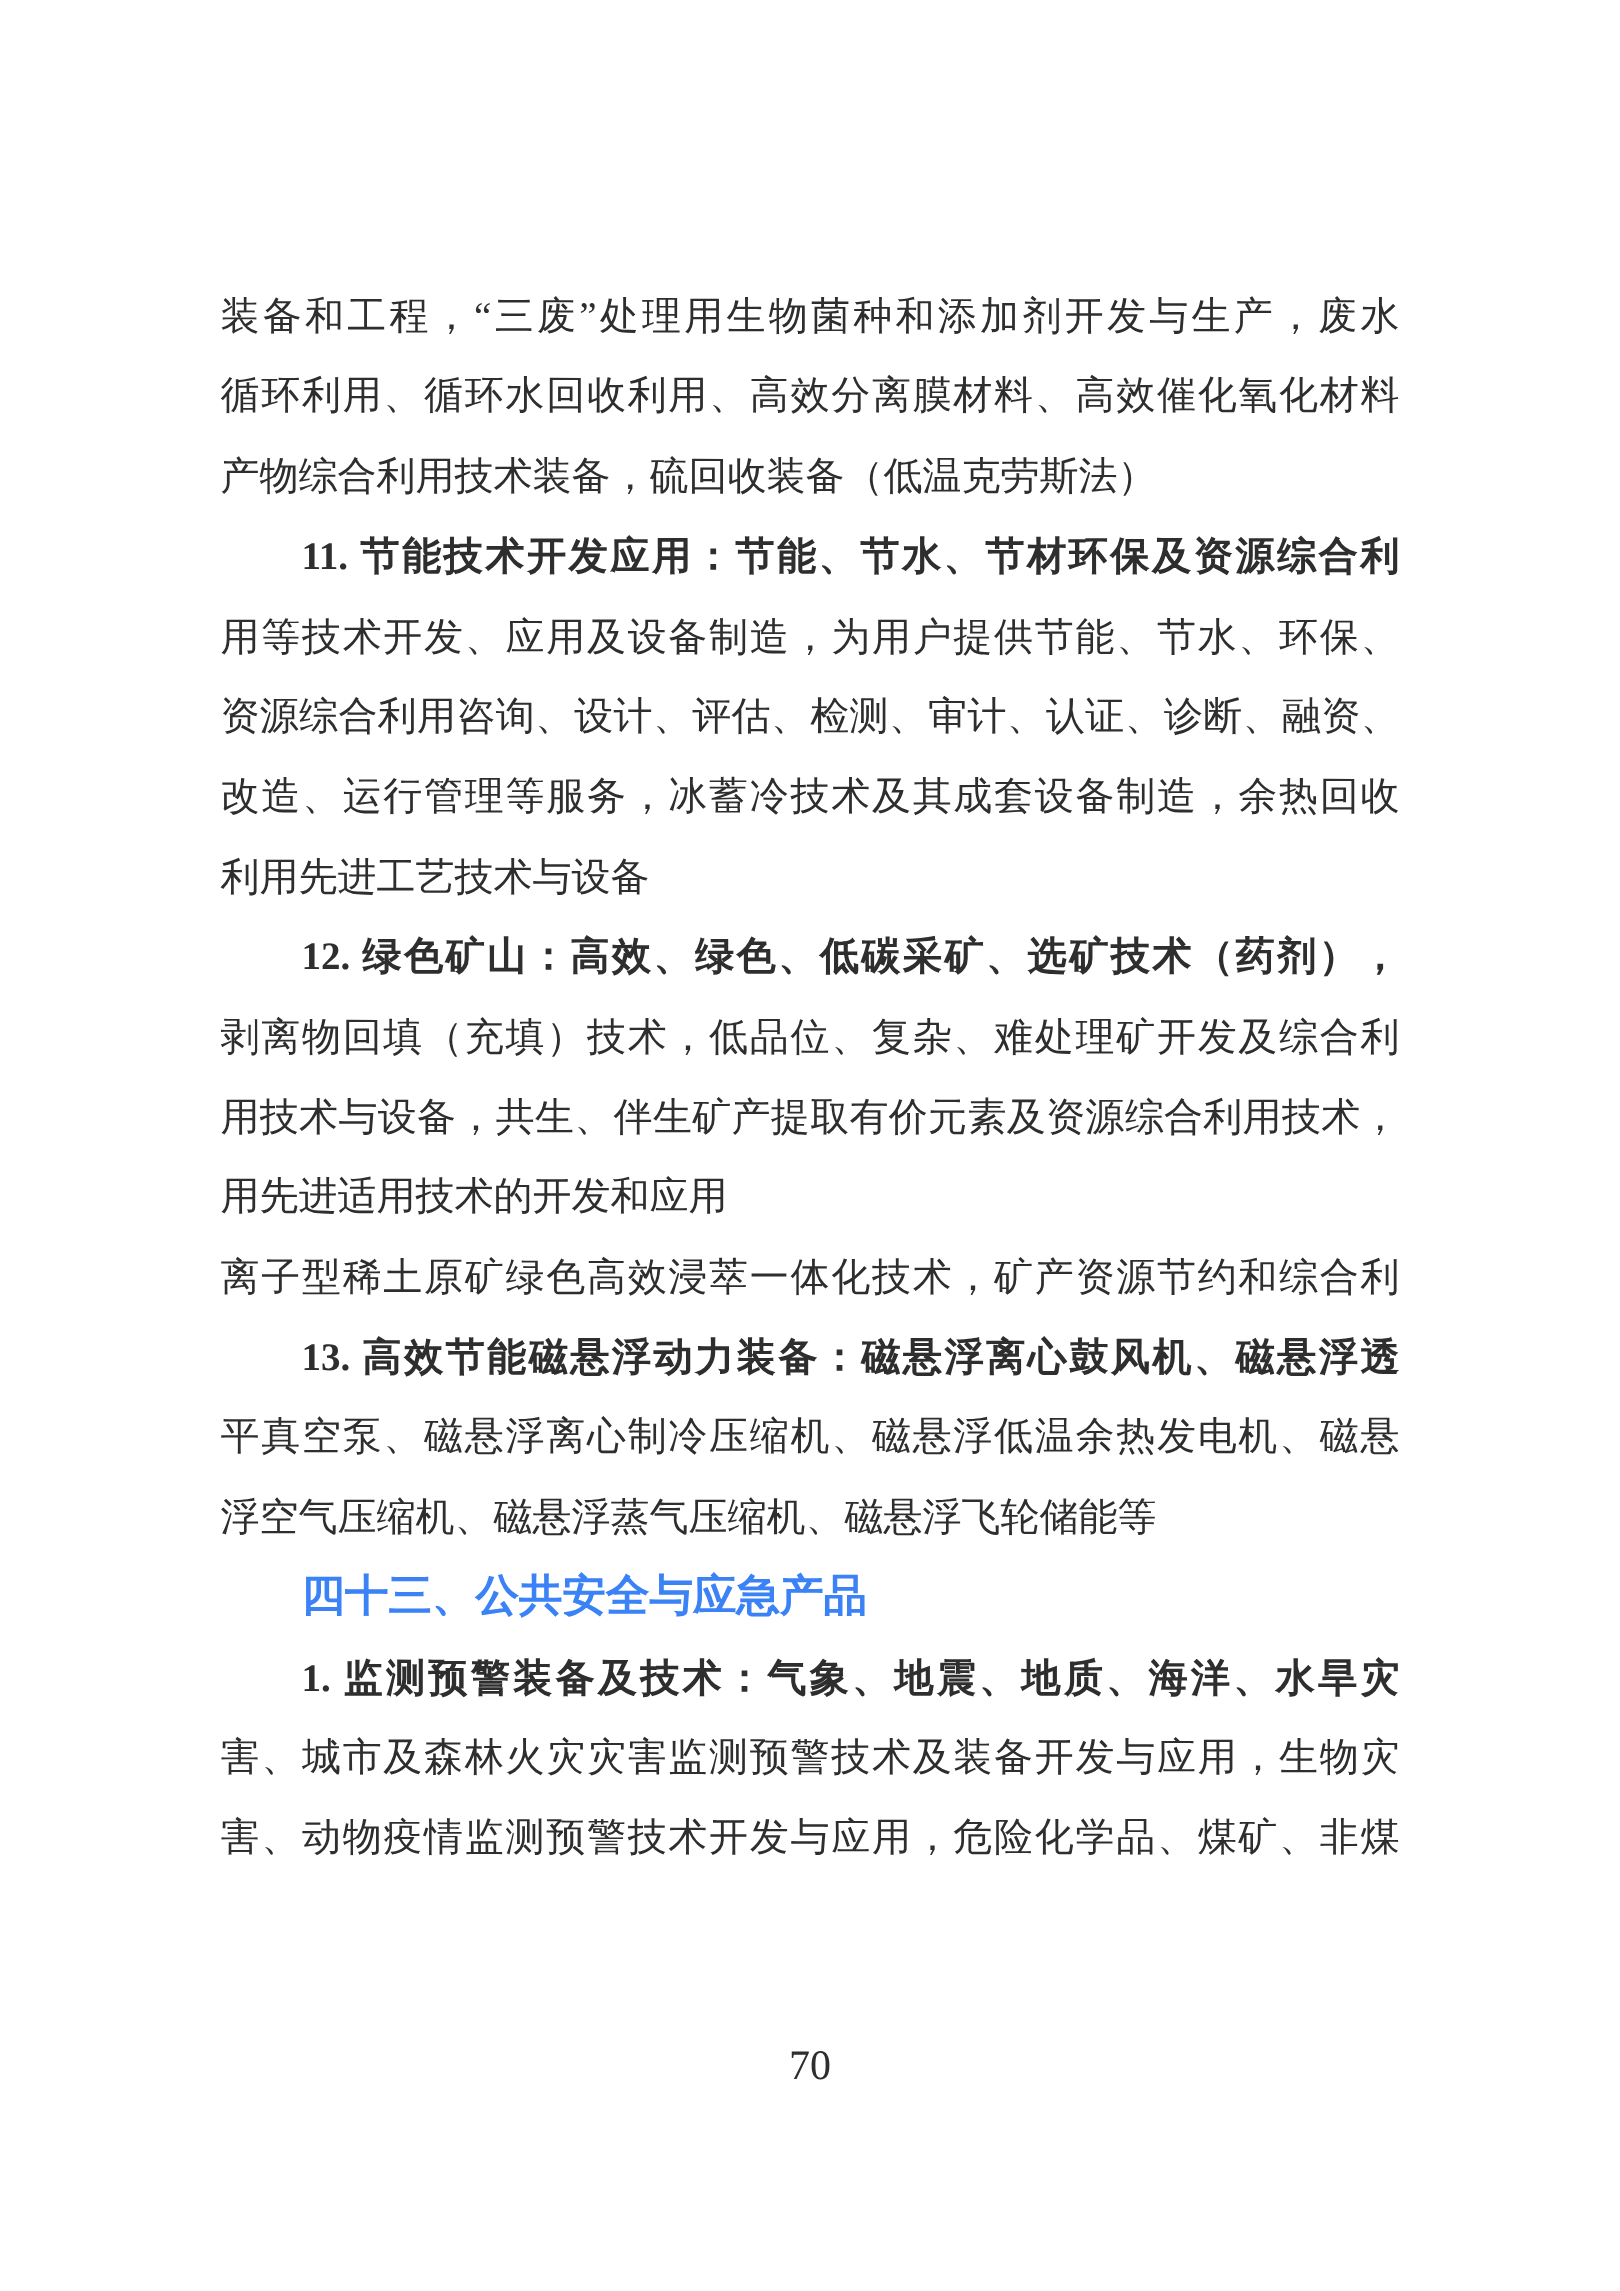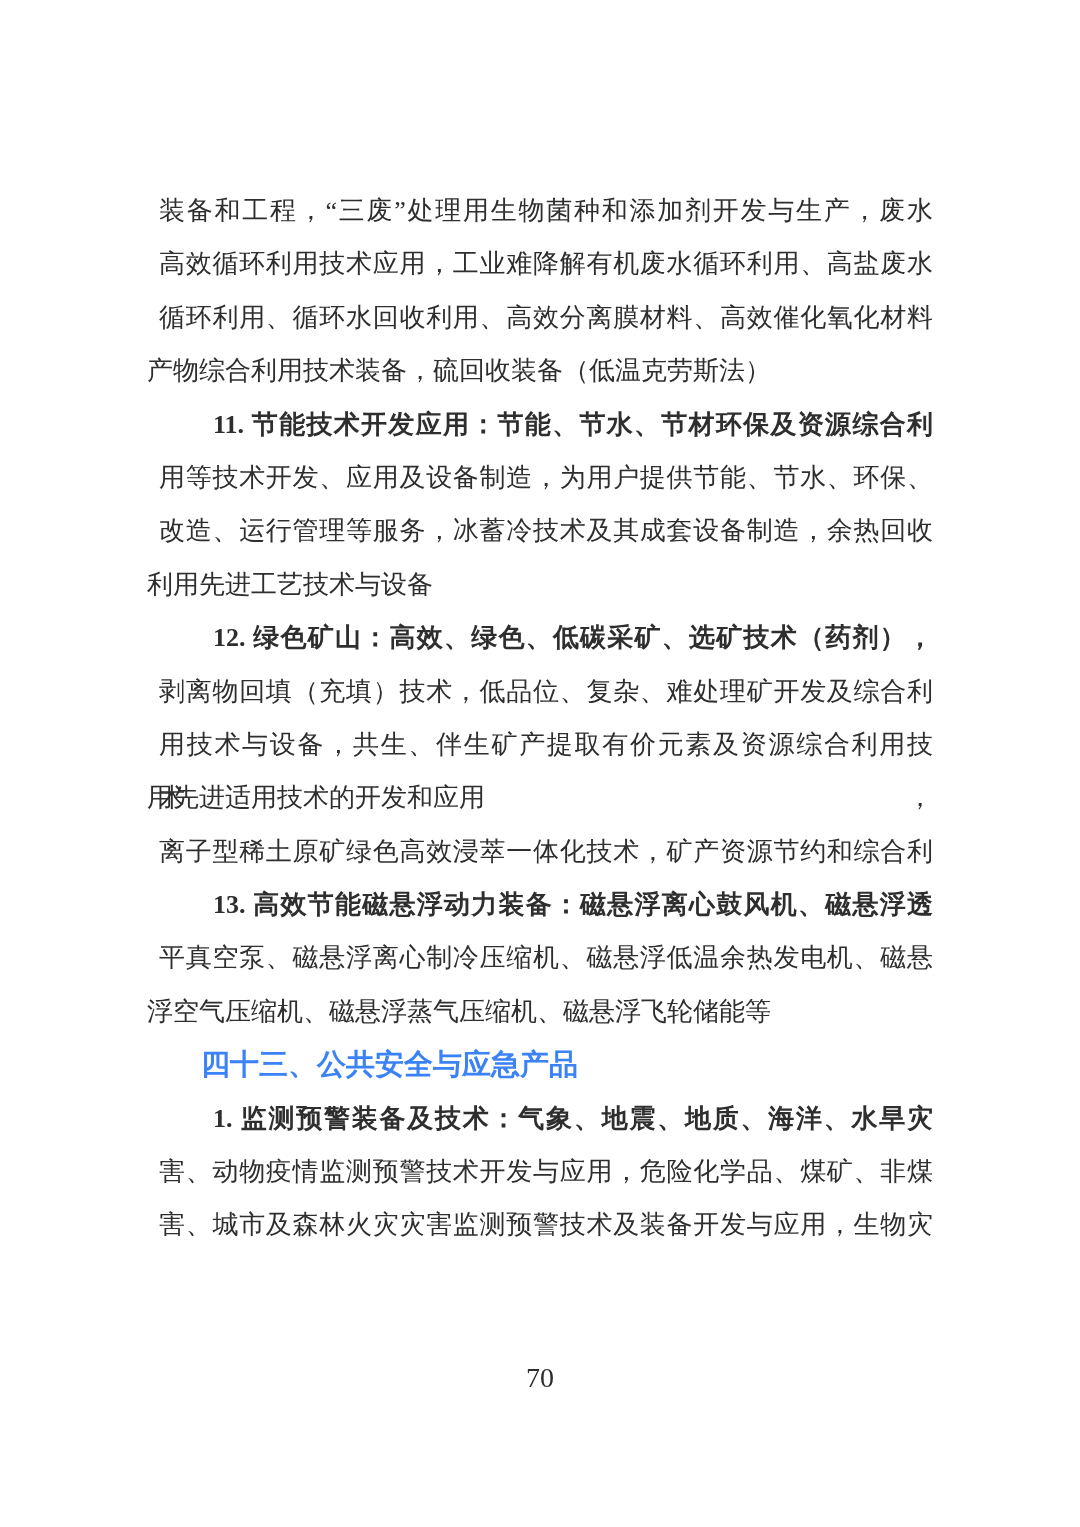--- a/index.html
+++ b/index.html
@@ -27,21 +27,20 @@
     line-height: 53.4px;
     font-size: 26px;
     font-feature-settings: "halt" 1;
     text-align: left;
   }
 
   .just {
     text-align: justify;
     text-align-last: justify;
     text-justify: inter-character;
-    margin-left: 12px;
   }
 
   .ind { text-indent: 54px; font-weight: bold; }
 
   .head {
     font-family: "Liberation Sans", "DejaVu Sans", sans-serif;
     font-weight: 700;
     font-size: 29px;
     color: #3b82f6;
     text-align: left;
@@ -58,35 +57,35 @@
     line-height: 44px;
     color: #2e2e2e;
   }
 </style>
 </head>
 <body>
 
 <div class="page">
   <div class="content">
     <div class="ln just">装备和工程，“三废”处理用生物菌种和添加剂开发与生产，废水</div>
-    <div class="ln just">高效循环利用技术应用，工业难降解有机废水循环利用、高盐废水</div>
     <div class="ln just">循环利用、循环水回收利用、高效分离膜材料、高效催化氧化材料</div>
     <div class="ln">产物综合利用技术装备，硫回收装备（低温克劳斯法）</div>
     <div class="ln just ind">11. 节能技术开发应用：节能、节水、节材环保及资源综合利</div>
     <div class="ln just">用等技术开发、应用及设备制造，为用户提供节能、节水、环保、</div>
+    <div class="ln just">资源综合利用咨询、设计、评估、检测、审计、认证、诊断、融资、</div>
     <div class="ln just">改造、运行管理等服务，冰蓄冷技术及其成套设备制造，余热回收</div>
     <div class="ln">利用先进工艺技术与设备</div>
     <div class="ln just ind">12. 绿色矿山：高效、绿色、低碳采矿、选矿技术（药剂），</div>
     <div class="ln just">剥离物回填（充填）技术，低品位、复杂、难处理矿开发及综合利</div>
     <div class="ln just">用技术与设备，共生、伴生矿产提取有价元素及资源综合利用技术，</div>
     <div class="ln">用先进适用技术的开发和应用</div>
     <div class="ln just">离子型稀土原矿绿色高效浸萃一体化技术，矿产资源节约和综合利</div>
     <div class="ln just ind">13. 高效节能磁悬浮动力装备：磁悬浮离心鼓风机、磁悬浮透</div>
     <div class="ln just">平真空泵、磁悬浮离心制冷压缩机、磁悬浮低温余热发电机、磁悬</div>
     <div class="ln">浮空气压缩机、磁悬浮蒸气压缩机、磁悬浮飞轮储能等</div>
     <div class="ln head ind">四十三、公共安全与应急产品</div>
     <div class="ln just ind">1. 监测预警装备及技术：气象、地震、地质、海洋、水旱灾</div>
+    <div class="ln just">害、城市及森林火灾灾害监测预警技术及装备开发与应用，生物灾</div>
     <div class="ln just">害、动物疫情监测预警技术开发与应用，危险化学品、煤矿、非煤</div>
-    <div class="ln just">害、城市及森林火灾灾害监测预警技术及装备开发与应用，生物灾</div>
   </div>
 
   <div class="pagenum">70</div>
 </div>
 
 </body></html>

